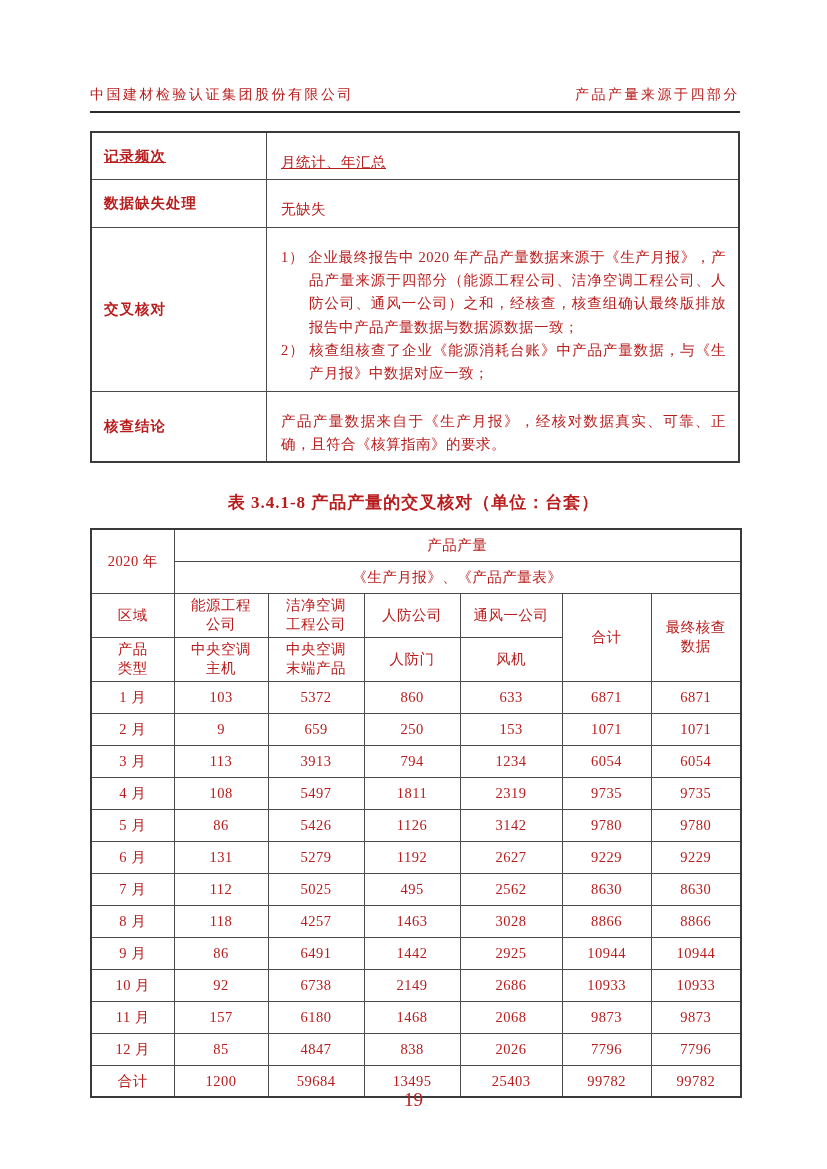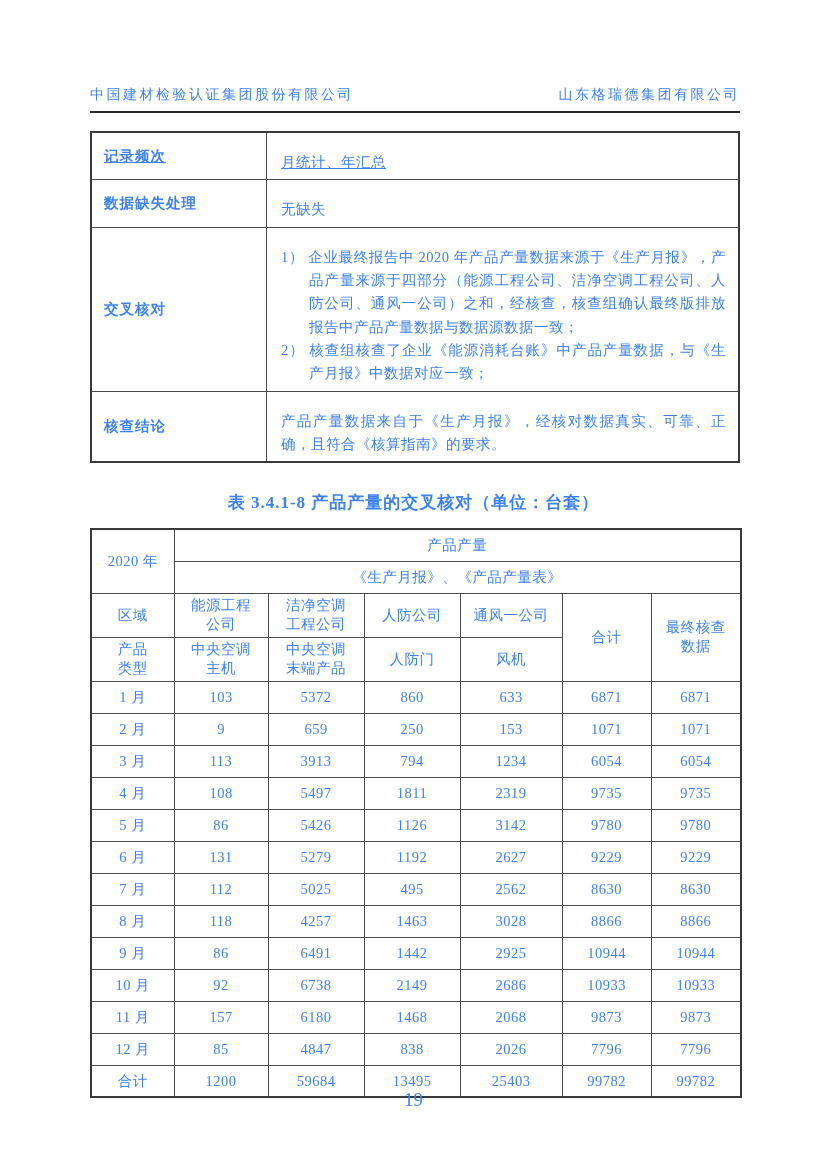--- a/index.html
+++ b/index.html
@@ -1,18 +1,18 @@
 <!DOCTYPE html>
 <html><head>
 <meta charset="utf-8">
 <style>
   html,body{margin:0;padding:0;background:#e8e8e8;}
   .page{
     width:827px;height:1169px;position:relative;background:#ffffff;
-    font-family:"Liberation Serif","DejaVu Serif",serif;color:#3b82f6;
+    font-family:"Liberation Serif","DejaVu Serif",serif;color:#b91c1c;
     overflow:hidden;margin:0 auto;
   }
   
   .doc-header{
     display:flex;justify-content:space-between;align-items:flex-end;
     margin:86px 87px 0 90px;padding-bottom:7px;
     border-bottom:2px solid #2a2a2a;
     font-size:14px;letter-spacing:2.5px;white-space:nowrap;
   }
   
@@ -58,21 +58,21 @@
     text-align:center;font-size:19px;
   }
 </style>
 </head>
 <body>
 
 <div class="page">
 
   <div class="doc-header">
     <span>中国建材检验认证集团股份有限公司</span>
-    <span>山东格瑞德集团有限公司</span>
+    <span>产品产量来源于四部分</span>
   </div>
 
   <table class="info-table">
     <tbody>
         <tr class="row-freq">
       <td class="label-cell">记录频次</td>
       <td class="content-cell">月统计、年汇总</td>
     </tr>
     <tr class="row-missing">
       <td class="label-cell">数据缺失处理</td>

